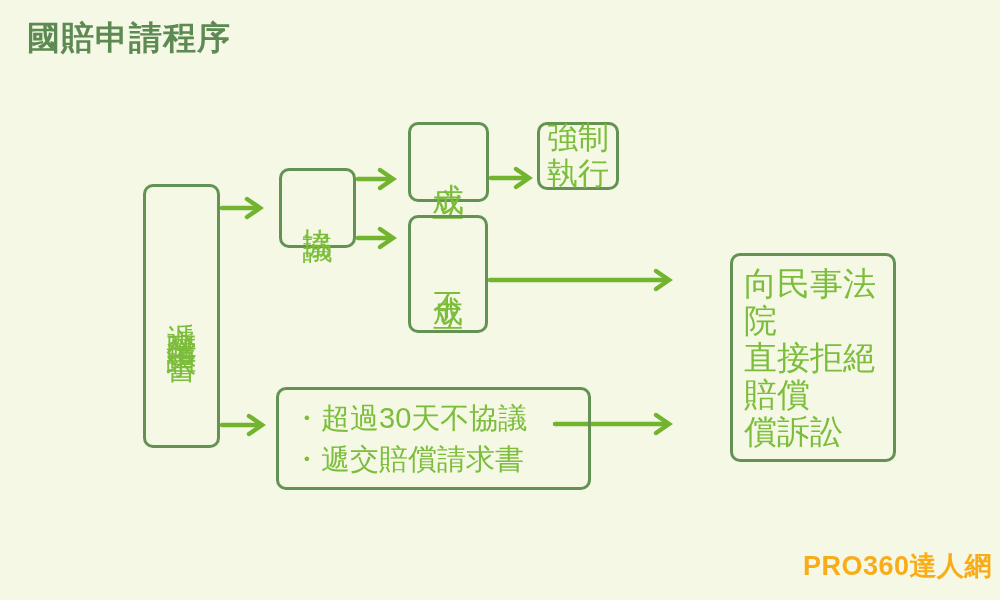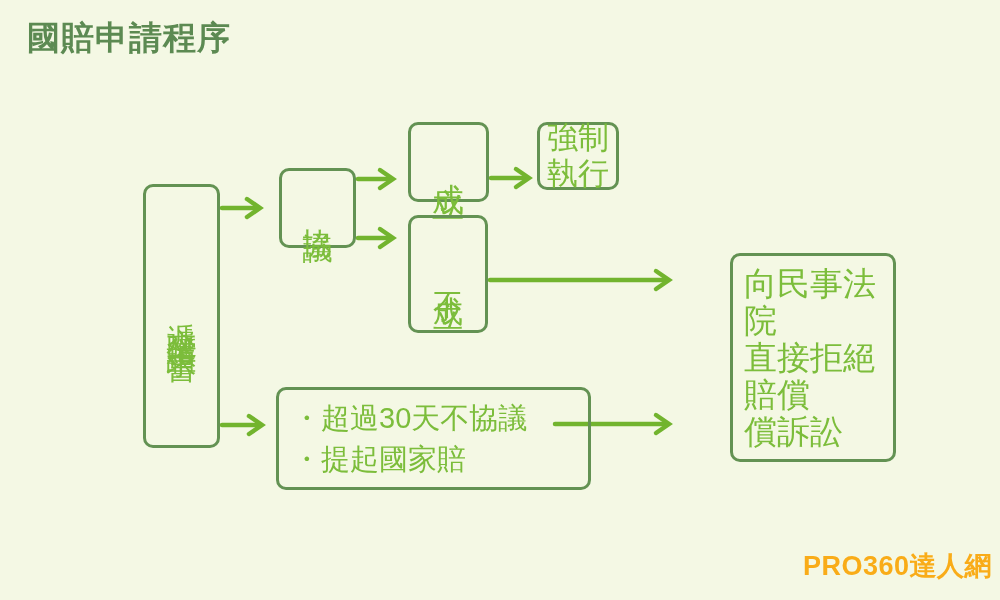--- a/index.html
+++ b/index.html
@@ -118,21 +118,21 @@
       <div>強制</div>
       <div>執行</div>
     </div>
   </div>
 
   <div class="box v box-notestablished">不成立</div>
 
   <div class="box box-conditions">
     <div class="lines">
       <div>・超過30天不協議</div>
-      <div>・提起國家賠</div>
+      <div>・遞交賠償請求書</div>
     </div>
   </div>
 
   <div class="box box-lawsuit">
     <div class="lines">
       <div>向民事法院</div>
       <div>直接拒絕賠償</div>
       <div>償訴訟</div>
     </div>
   </div>

